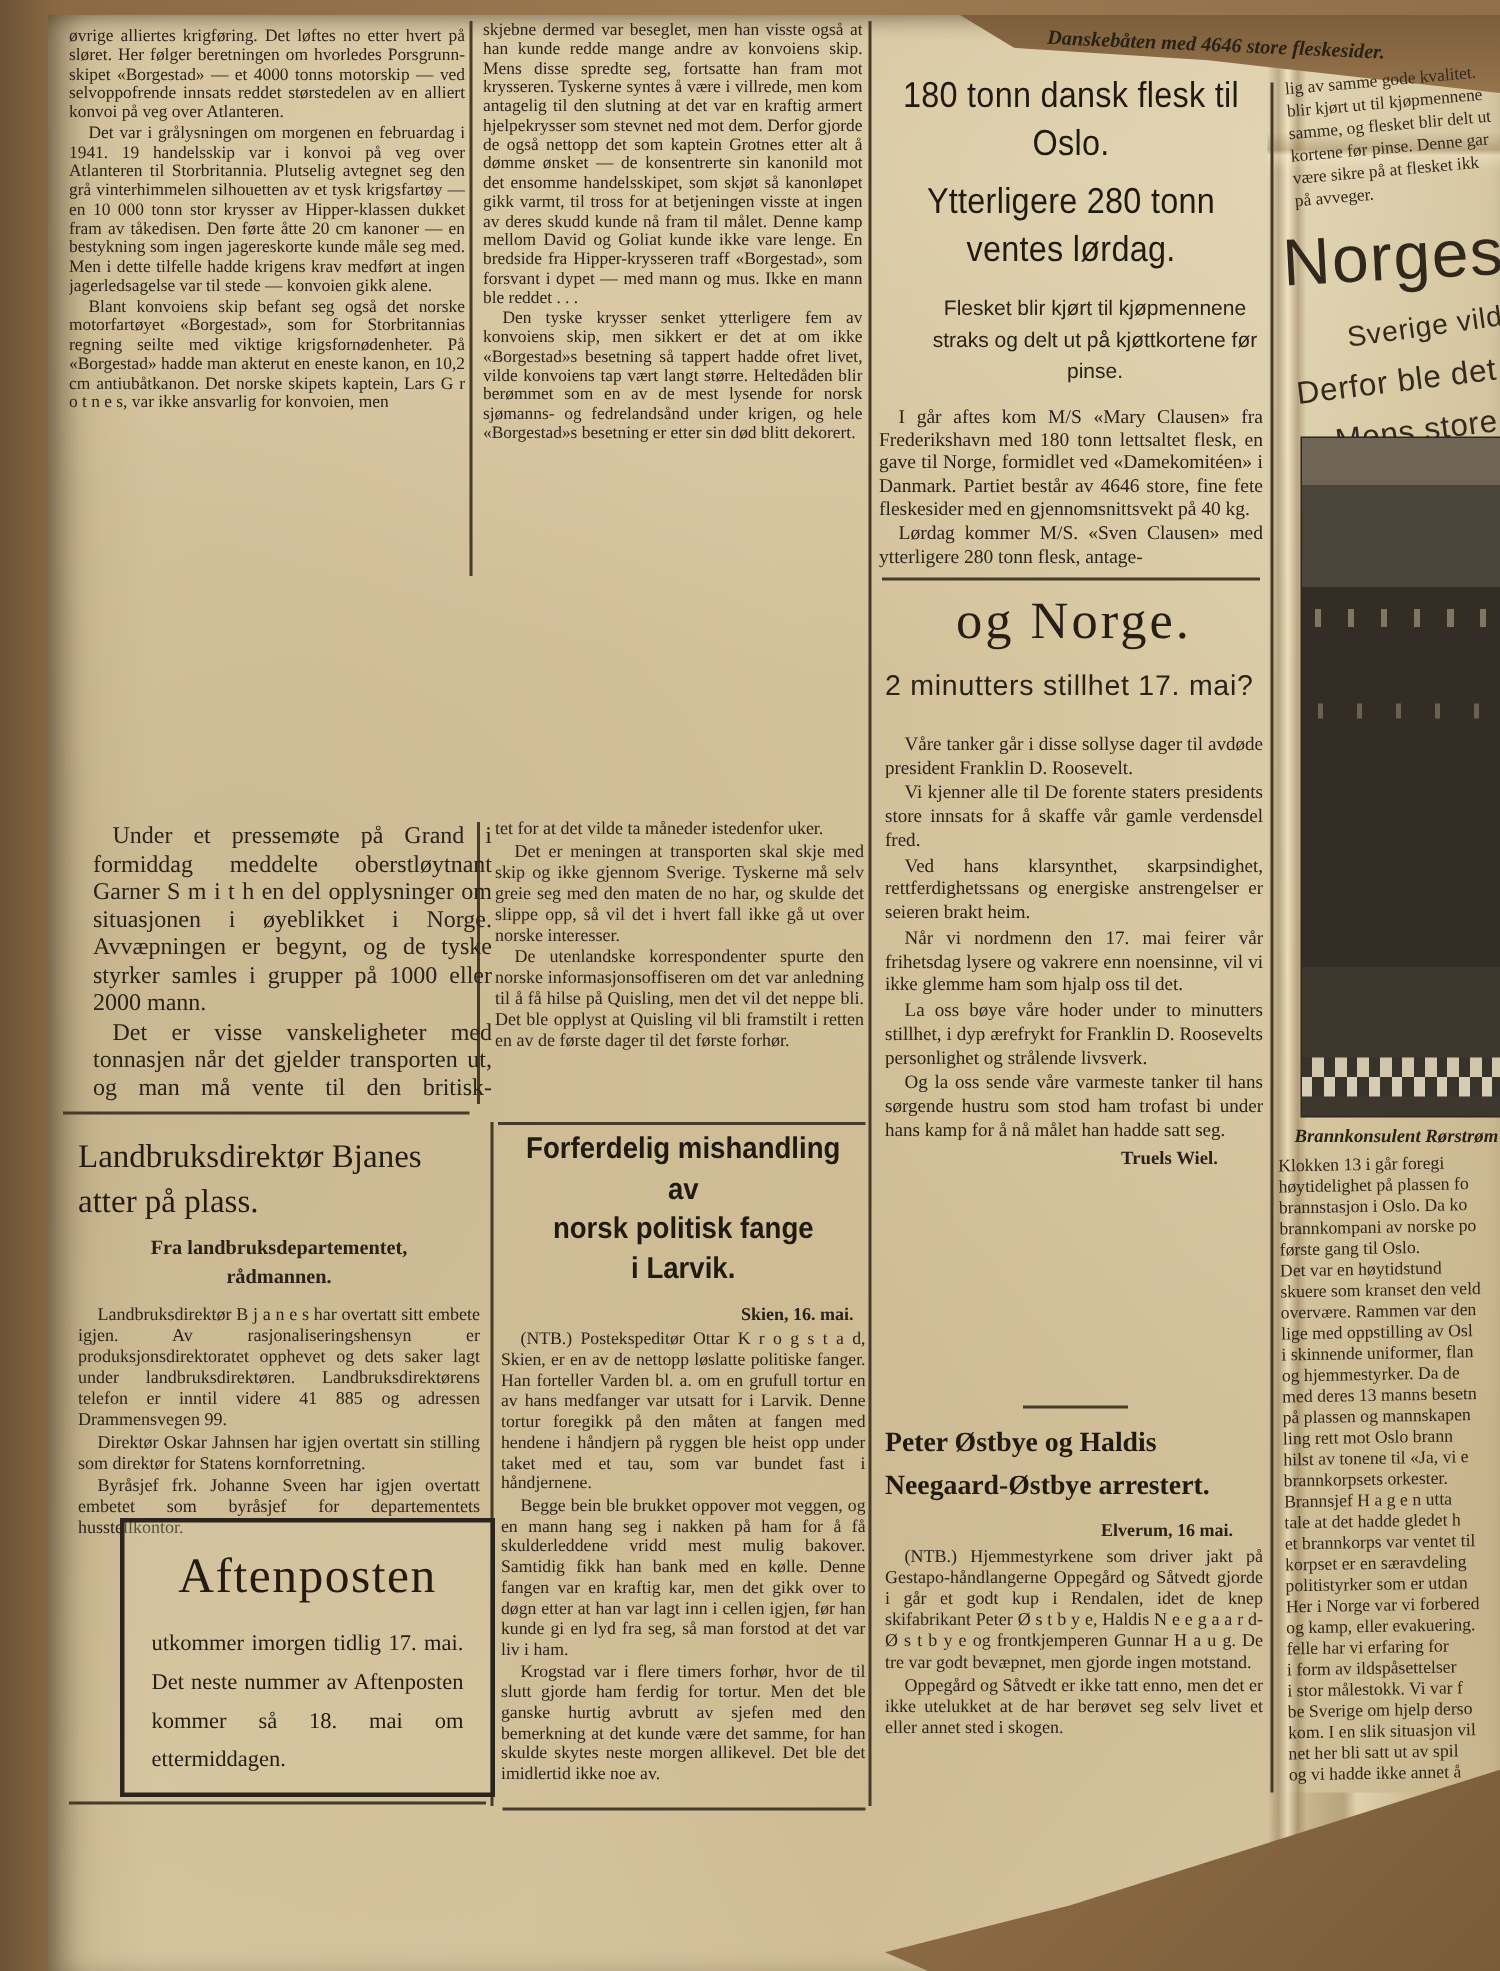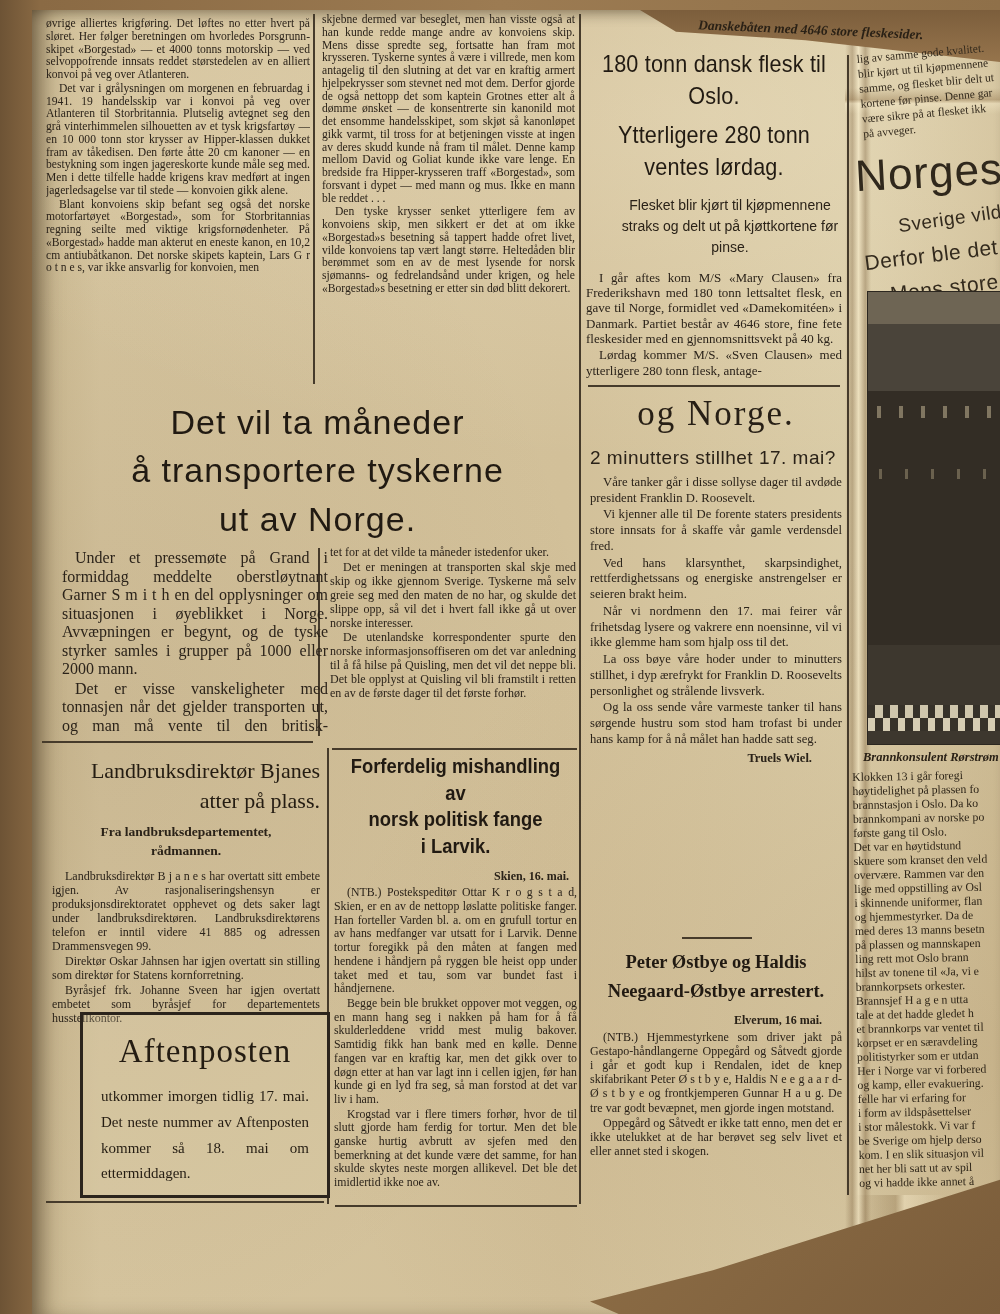--- a/index.html
+++ b/index.html
@@ -36,24 +36,24 @@
   .pre{white-space:pre-line;}
   .sans{font-family:"Liberation Sans",sans-serif;}
   h1,h2,h3,p{margin:0;}
   .hl-flesk{font-size:24px;line-height:1.32;color:#211a12;text-align:center;transform:scaleX(.9);letter-spacing:.2px;}
   .sub-flesk{font-size:14px;line-height:1.5;color:#2720166;color:#2a2218;text-align:center;margin-left:32px;}
   .hl-transport{font-size:34px;line-height:1.42;color:#211a12;text-align:center;letter-spacing:1px;}
   .hl-roosevelt{font-size:35px;line-height:1.28;color:#271f15;text-align:center;letter-spacing:2px;font-weight:normal;}
   .sub-roosevelt{font-size:19px;color:#2a2218;text-align:center;letter-spacing:.5px;}
   .bt-roosevelt{font-size:12.7px;line-height:1.24;}
   .hl-mish{font-size:20px;font-weight:bold;line-height:1.33;color:#211a12;text-align:center;transform:scaleX(.92);}
-  .hl-bjanes{font-size:22px;line-height:1.35;color:#241c12;text-align:right;}
+  .hl-bjanes{font-size:22px;line-height:1.35;color:#241c12;text-align:left;}
   .sub-bjanes{font-size:13.5px;font-weight:bold;text-align:center;line-height:1.35;color:#2a2218;}
   .dateline{font-size:12px;font-weight:bold;text-align:right;color:#2a2218;}
-  .hl-ostbye{font-size:18.5px;font-weight:bold;line-height:1.55;text-align:center;color:#211a12;}
+  .hl-ostbye{font-size:18.5px;font-weight:bold;line-height:1.55;text-align:left;color:#211a12;}
   .signature{font-size:12.5px;font-weight:bold;text-align:right;color:#2a2218;}
   .box-aften{border:3px solid #2b241c;background:rgba(224,210,176,.25);}
   .box-aften .title{font-size:33px;text-align:center;color:#241c12;letter-spacing:1px;}
   .box-aften .body{font-size:15px;font-weight:normal;line-height:1.72;text-align:justify;color:#241c12;}
   .cap-italic{font-style:italic;font-weight:bold;color:#2a2116;}
   .frag{font-size:11.6px;line-height:1.3;color:#32291c;}
   .hl-norges{font-size:44px;color:#30281c;letter-spacing:1px;}
   .slant{font-size:19px;color:#332a1d;letter-spacing:.5px;}
   .photo{background:
       repeating-linear-gradient(90deg,#d6cdb4 0 7px,#37322a 7px 15px) 0 calc(100% - 13px)/100% 13px no-repeat,
@@ -148,25 +148,20 @@
 Her i Norge var vi forbered
 og kamp, eller evakuering.
 felle har vi erfaring for
 i form av ildspåsettelser
 i stor målestokk. Vi var f
 be Sverige om hjelp derso
 kom. I en slik situasjon vil
 net her bli satt ut av spil
 og vi hadde ikke annet å</div>
 
-  <div class="abs sans hl-transport" style="left:60px;top:398px;width:515px;">
-    <div>Det vil ta måneder</div>
-    <div>å transportere tyskerne</div>
-    <div>ut av Norge.</div>
-  </div>
 
   <div class="abs bt" style="left:62px;top:549px;width:266px;height:186px;font-size:16px;line-height:1.16;">
     <p class="ind">Under et pressemøte på Grand i formiddag meddelte oberstløytnant Garner S m i t h en del opplysninger om situasjonen i øyeblikket i Norge. Avvæpningen er begynt, og de tyske styrker samles i grupper på 1000 eller 2000 mann.</p>
     <p class="ind">Det er visse vanskeligheter med tonnasjen når det gjelder transporten ut, og man må vente til den britisk-amerikansk-russiske kontrollkommisjon er ferdig i Tyskland til å ta imot de evakuerte tropper. Hvor lang tid det vil ta, kunde ikke oberstløytnanten si, men han fryk-</p>
   </div>
   <div class="abs bt" style="left:330px;top:546px;width:246px;height:192px;font-size:12px;line-height:1.16;">
     <p>tet for at det vilde ta måneder istedenfor uker.</p>
     <p class="ind">Det er meningen at transporten skal skje med skip og ikke gjennom Sverige. Tyskerne må selv greie seg med den maten de no har, og skulde det slippe opp, så vil det i hvert fall ikke gå ut over norske interesser.</p>
     <p class="ind">De utenlandske korrespondenter spurte den norske informasjonsoffiseren om det var anledning til å få hilse på Quisling, men det vil det neppe bli. Det ble opplyst at Quisling vil bli framstilt i retten en av de første dager til det første forhør.</p>
   </div>
@@ -201,21 +196,21 @@
       <p class="ind">Begge bein ble brukket oppover mot veggen, og en mann hang seg i nakken på ham for å få skulderleddene vridd mest mulig bakover. Samtidig fikk han bank med en kølle. Denne fangen var en kraftig kar, men det gikk over to døgn etter at han var lagt inn i cellen igjen, før han kunde gi en lyd fra seg, så man forstod at det var liv i ham.</p>
       <p class="ind">Krogstad var i flere timers forhør, hvor de til slutt gjorde ham ferdig for tortur. Men det ble ganske hurtig avbrutt av sjefen med den bemerkning at det kunde være det samme, for han skulde skytes neste morgen allikevel. Det ble det imidlertid ikke noe av.</p>
     </div>
   </div>
 
   <div class="abs" style="left:590px;top:392px;width:252px;">
     <div class="hl-roosevelt">
       <div>og Norge.</div>
     </div>
     <div class="sans sub-roosevelt" style="margin-top:10px;text-align:left;">2 minutters stillhet 17. mai?</div>
-    <div class="bt bt-roosevelt" style="margin-top:6px;">
+    <div class="bt bt-roosevelt" style="margin-top:20px;">
       <p class="ind">Våre tanker går i disse sollyse dager til avdøde president Franklin D. Roosevelt.</p>
       <p class="ind">Vi kjenner alle til De forente staters presidents store innsats for å skaffe vår gamle verdensdel fred.</p>
       <p class="ind">Ved hans klarsynthet, skarpsindighet, rettferdighetssans og energiske anstrengelser er seieren brakt heim.</p>
       <p class="ind">Når vi nordmenn den 17. mai feirer vår frihetsdag lysere og vakrere enn noensinne, vil vi ikke glemme ham som hjalp oss til det.</p>
       <p class="ind">La oss bøye våre hoder under to minutters stillhet, i dyp ærefrykt for Franklin D. Roosevelts personlighet og strålende livsverk.</p>
       <p class="ind">Og la oss sende våre varmeste tanker til hans sørgende hustru som stod ham trofast bi under hans kamp for å nå målet han hadde satt seg.</p>
     </div>
     <div class="signature" style="margin:2px 30px 0 0;">Truels Wiel.</div>
   </div>
 

